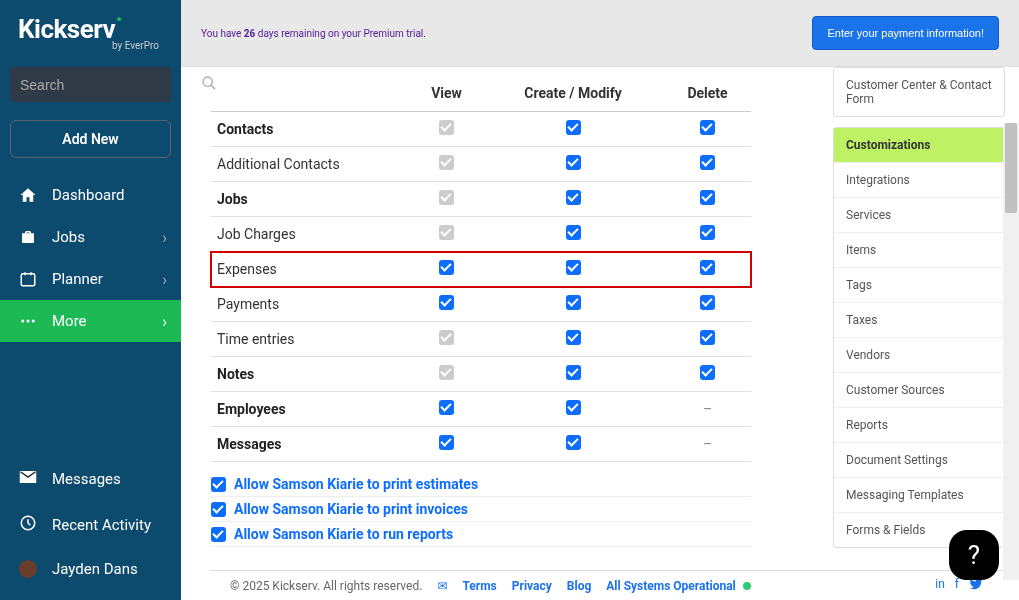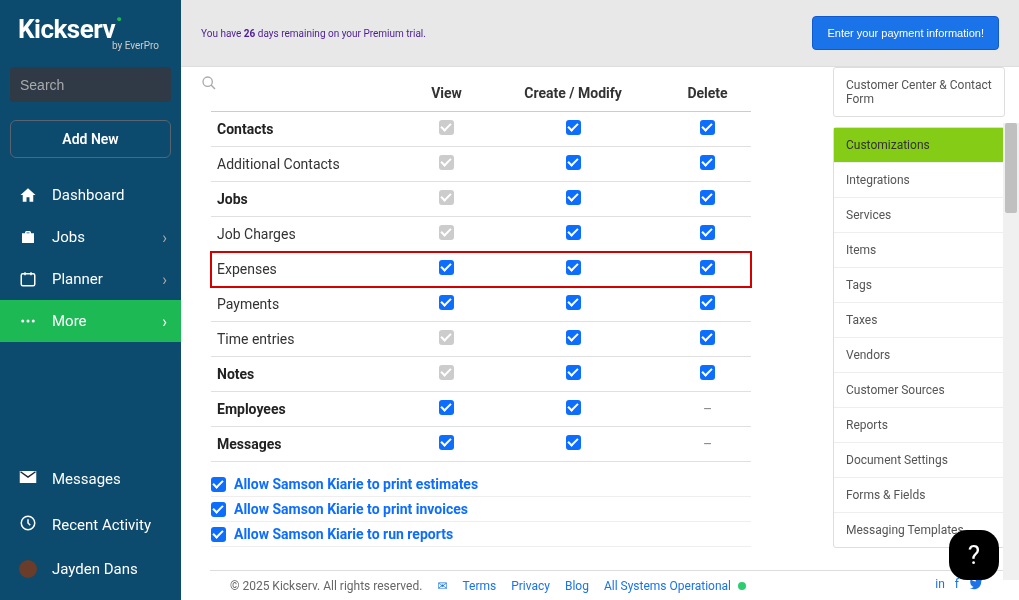--- a/index.html
+++ b/index.html
@@ -51,25 +51,25 @@
 
 .allow-list { margin-top:10px; width:540px; }
 .allow-item { padding:4px 0; display:flex; align-items:center; gap:8px; font-weight:700; color:#0d6efd; font-size:14px; border-bottom:1px solid #eee;}
 .allow-item .cb { flex-shrink:0; }
 
 
 .right-panel { width: 200px; padding:0 14px 0 14px; overflow:auto; }
 .panel-box { border:1px solid #ddd; border-radius:3px; margin-bottom:10px; }
 .panel-item { padding:10px 12px; border-bottom:1px solid #eee; color:#555; cursor:pointer; font-size:12px;}
 .panel-item:last-child{border-bottom:none;}
-.panel-item.header { background:#84cc16; font-weight:400; color:#333;}
+.panel-item.header { background:#bef264; font-weight:700; color:#333;}
 
 
 .footer { position:absolute; bottom:0; left:210px; right:16px; border-top:1px solid #ddd; background:#fff; padding:6px 20px; display:flex; align-items:center; font-size:12px; color:#666; gap:15px;}
-.footer a { color:#1a73e8; text-decoration:none;}
+.footer a { color:#1a73e8; text-decoration:none;font-weight:bold;}
 .footer .dot { width:8px;height:8px;background:#2ecc71;border-radius:50%; display:inline-block; margin-left:4px;}
 .footer .social { margin-left:auto; display:flex; gap:10px; color:#1a73e8;}
 
 
 .help { position:absolute; bottom:20px; right:20px; width:50px; height:50px; background:#000; border-radius:18px; display:flex; align-items:center; justify-content:center; color:#fff; font-size:26px; cursor:pointer; z-index:10;}
 
 
 .scroll-track { position:absolute; right:0; top:56px; bottom:20px; width:16px; background:#f0f0f0;}
 .scroll-thumb { position:absolute; right:2px; width:12px; background:#c0c0c0; border-radius:2px; top:0; height:90px;}
 </style>
@@ -269,22 +269,22 @@
             <div class="panel-item header">Customizations</div>
             <div class="panel-item">Integrations</div>
             <div class="panel-item">Services</div>
             <div class="panel-item">Items</div>
             <div class="panel-item">Tags</div>
             <div class="panel-item">Taxes</div>
             <div class="panel-item">Vendors</div>
             <div class="panel-item">Customer Sources</div>
             <div class="panel-item">Reports</div>
             <div class="panel-item">Document Settings</div>
+            <div class="panel-item">Messaging Templates</div>
             <div class="panel-item">Forms &amp; Fields</div>
-            <div class="panel-item">Messaging Templates</div>
           </div>
       </div>
 
       <div class="scroll-track">
         <div class="scroll-thumb"></div>
       </div>
     </div>
   </div>
 
   <div class="footer">

